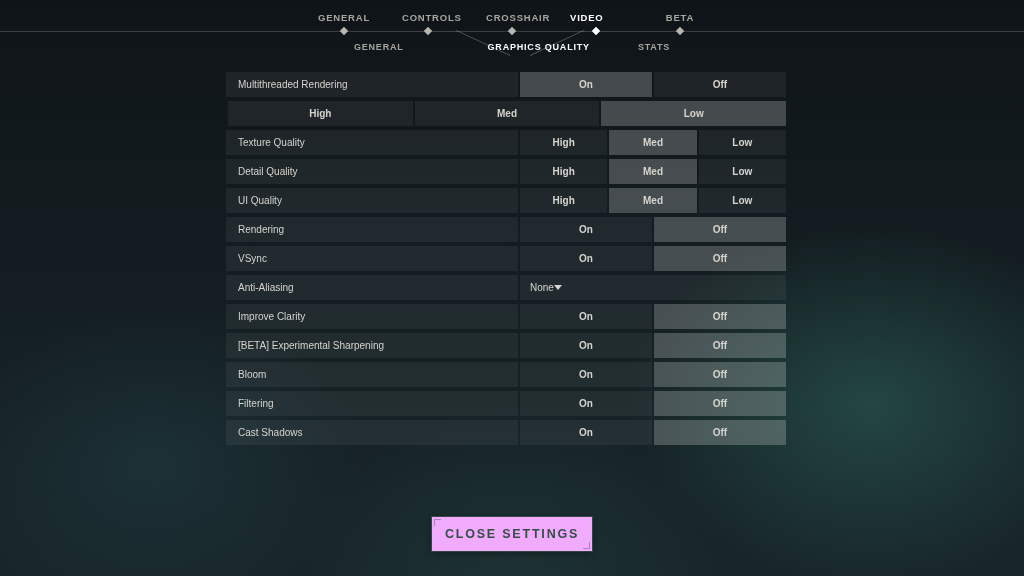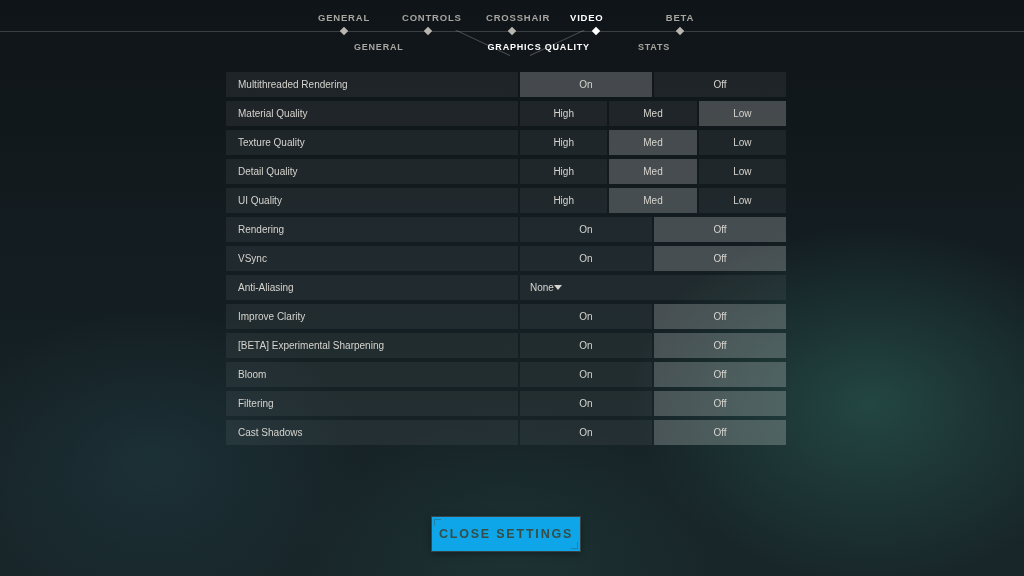--- a/index.html
+++ b/index.html
@@ -91,21 +91,21 @@
     display: flex;
     gap: 0;
   }
   .opt {
     flex: 1;
     display: flex; align-items: center; justify-content: center;
     background: rgba(255,255,255,0.06);
     color: #d6d4ce;
     cursor: pointer;
     margin-left: 2px;
-    font-weight: 400;
+    font-weight: 700;
   }
   .opt.sel {
     background: rgba(255,255,255,0.22);
   }
   .dropdown {
     flex: 1;
     background: rgba(255,255,255,0.06);
     margin-left: 2px;
     display: flex; align-items: center;
     padding: 0 10px;
@@ -118,22 +118,22 @@
     width: 0; height: 0;
     border-left: 4px solid transparent;
     border-right: 4px solid transparent;
     border-top: 5px solid #d6d4ce;
   }
 
   
   .close-btn {
     position: absolute;
     left: 432px; top: 517px;
-    width: 148px; height: 34px;
-    background: #0ea5e9;
+    width: 160px; height: 34px;
+    background: #f0abfc;
     color: #364e47;
     font-weight: 700;
     font-size: 12.5px;
     letter-spacing: 1.8px;
     display: flex; align-items: center; justify-content: center;
     cursor: pointer;
     box-shadow: 0 0 0 1px rgba(255,255,255,0.15), 0 2px 8px rgba(0,0,0,0.4);
   }
   .close-btn::before, .close-btn::after {
     content:''; position:absolute; width:6px; height:6px;
@@ -184,21 +184,20 @@
 
 <div class="settings" id="settings">
     <div class="row">
       <div class="label">Multithreaded Rendering</div>
       <div class="opts">
         <div class="opt sel">On</div>
         <div class="opt">Off</div>
       </div>
     </div>
     <div class="row">
-      <div class="label">Material Quality</div>
       <div class="opts">
         <div class="opt">High</div>
         <div class="opt">Med</div>
         <div class="opt sel">Low</div>
       </div>
     </div>
     <div class="row">
       <div class="label">Texture Quality</div>
       <div class="opts">
         <div class="opt">High</div>

